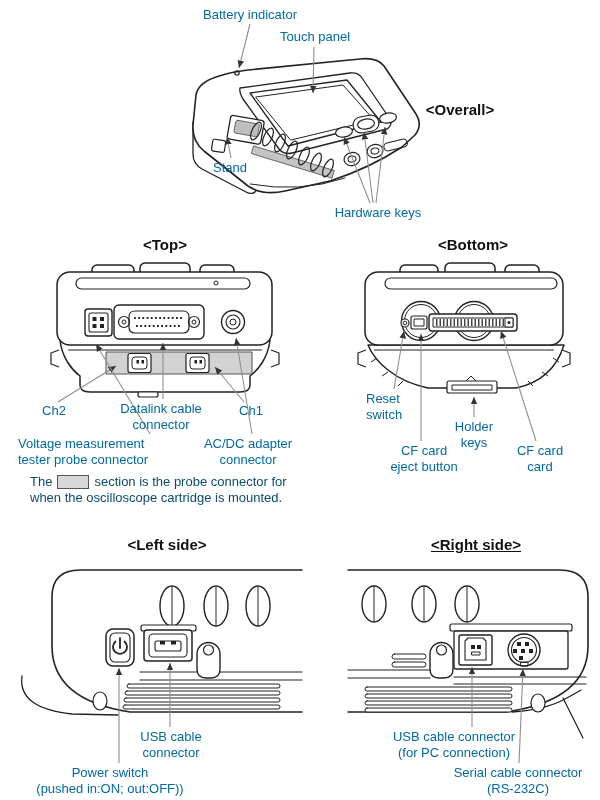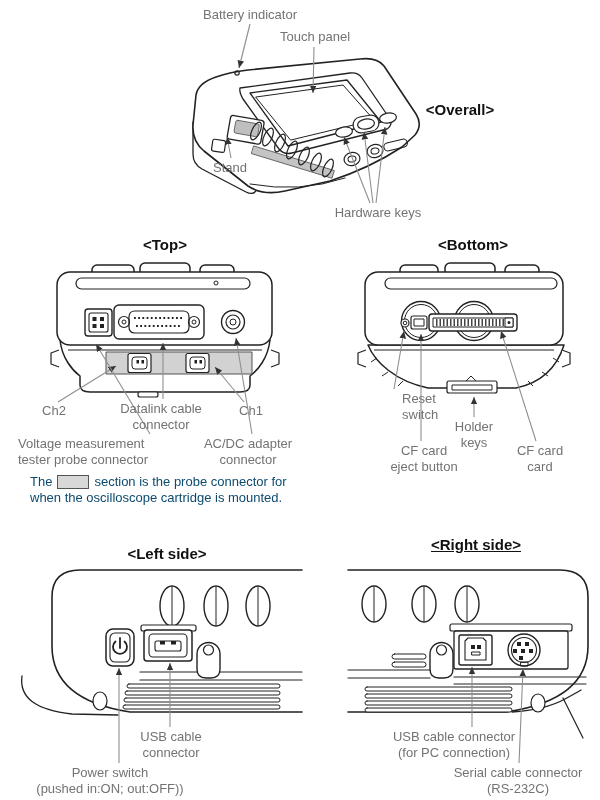--- a/index.html
+++ b/index.html
@@ -1,19 +1,19 @@
 <!DOCTYPE html>
 <html><head>
 <meta charset="utf-8">
 <style>
   html,body{margin:0;padding:0;background:#fff;}
   #page{position:relative;width:600px;height:800px;background:#fff;overflow:hidden;
         font-family:"Liberation Sans",sans-serif;color:#111;}
   #art{position:absolute;left:0;top:0;width:600px;height:800px;}
-  .lbl{position:absolute;font-size:13px;line-height:16px;text-align:center;color:#737373;white-space:nowrap;}
+  .lbl{position:absolute;font-size:13px;line-height:16px;text-align:center;color:#0369a1;white-space:nowrap;}
   .lbl.left{text-align:left;}
   .ttl{position:absolute;font-size:15px;line-height:18px;font-weight:bold;text-align:center;color:#111;white-space:nowrap;}
   .note{position:absolute;left:30px;top:474px;width:300px;font-size:13px;line-height:16px;color:#0c4a6e;}
   .note .row{display:flex;align-items:center;}
   .swatch{display:inline-block;width:30px;height:12px;background:#d8d8d8;border:1px solid #555;margin:0 5px;}
 </style>
 </head>
 <body>
 
 <div id="page">
@@ -288,21 +288,21 @@
 <div class="lbl" style="left:221px;top:403px;width:60px;">Ch1</div>
 <div class="lbl left" style="left:18px;top:436px;width:170px;">
   <div>Voltage measurement</div>
   <div>tester probe connector</div>
 </div>
 <div class="lbl" style="left:193px;top:436px;width:110px;">
   <div>AC/DC adapter</div>
   <div>connector</div>
 </div>
 
-<div class="lbl left" style="left:366px;top:391px;width:70px;margin-left:36px;">
+<div class="lbl left" style="left:366px;top:391px;width:70px;">
   <div>Reset</div>
   <div>switch</div>
 </div>
 <div class="lbl" style="left:424px;top:419px;width:100px;">
   <div>Holder</div>
   <div>keys</div>
 </div>
 <div class="lbl" style="left:364px;top:443px;width:120px;">
   <div>CF card</div>
   <div>eject button</div>
@@ -314,21 +314,21 @@
 
 <div class="note">
   <div class="row">
     <span>The</span>
     <span class="swatch"></span>
     <span>section is the probe connector for</span>
   </div>
   <div>when the oscilloscope cartridge is mounted.</div>
 </div>
 
-<div class="ttl" style="left:97px;top:536px;width:140px;margin-top:9px;">&lt;Left side&gt;</div>
+<div class="ttl" style="left:97px;top:536px;width:140px;">&lt;Left side&gt;</div>
 <div class="ttl" style="left:406px;top:536px;width:140px;text-decoration:underline;">&lt;Right side&gt;</div>
 
 <div class="lbl" style="left:121px;top:729px;width:100px;">
   <div>USB cable</div>
   <div>connector</div>
 </div>
 <div class="lbl" style="left:20px;top:765px;width:180px;">
   <div>Power switch</div>
   <div>(pushed in:ON; out:OFF))</div>
 </div>

